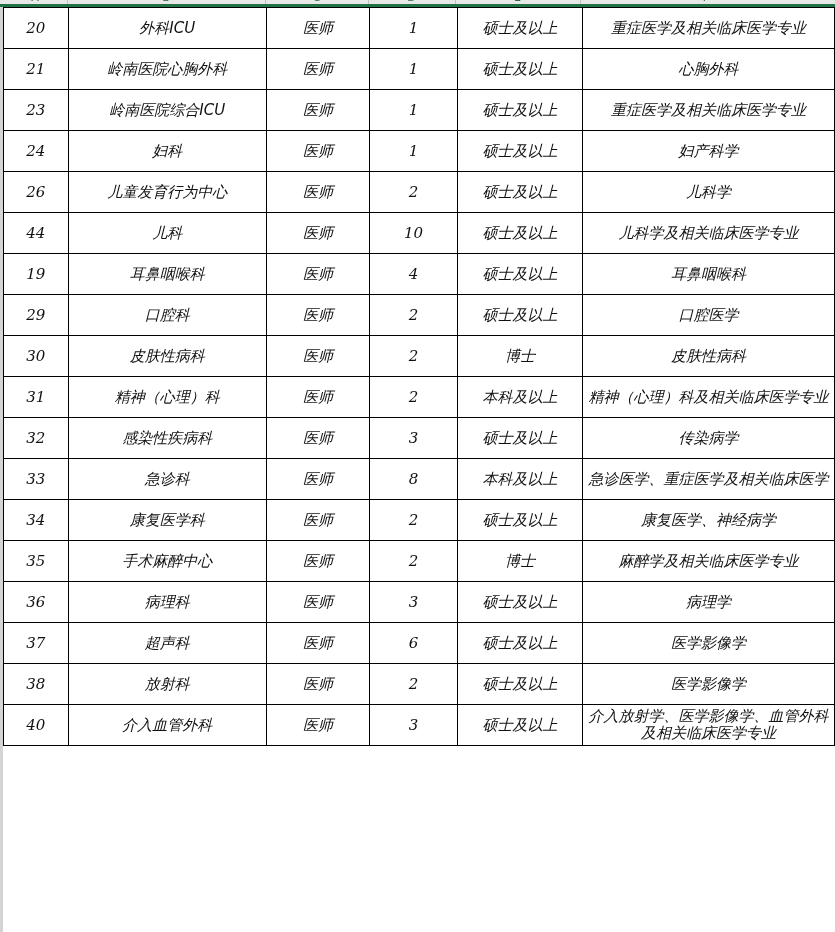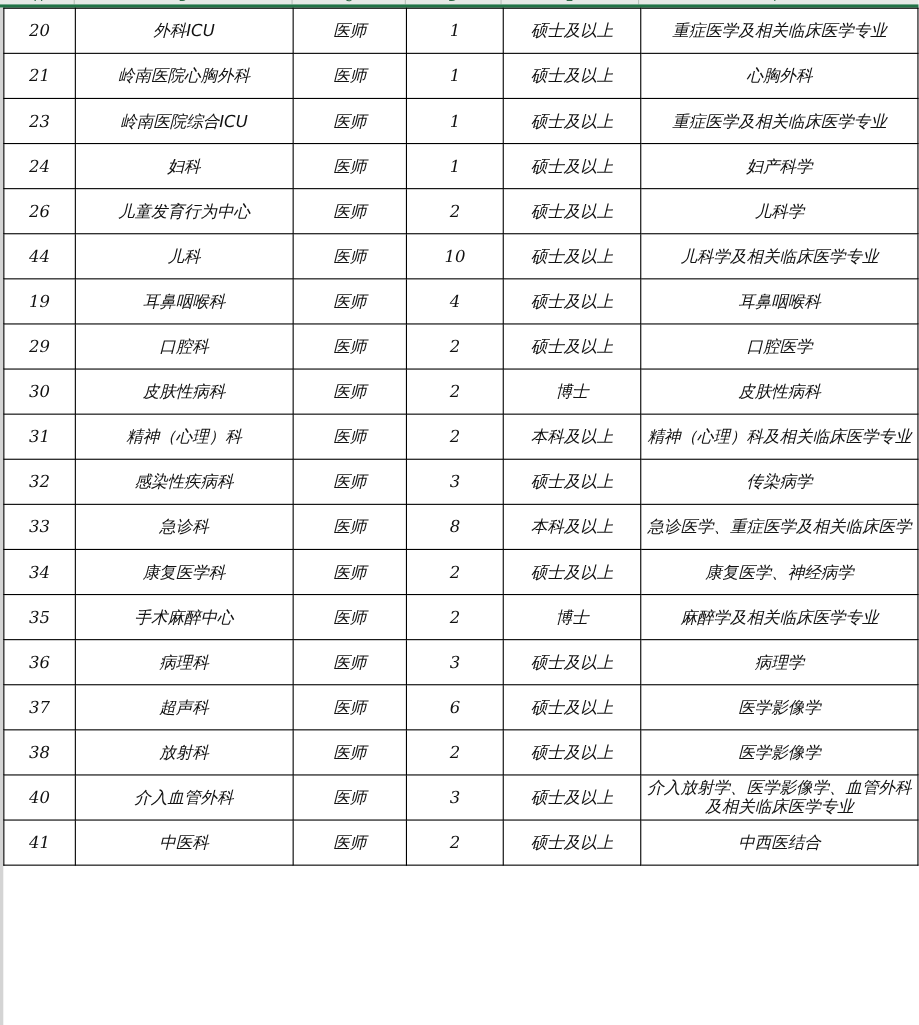--- a/index.html
+++ b/index.html
@@ -180,22 +180,14 @@
       <td class="c-major">医学影像学</td>
     </tr>
     <tr>
       <td class="c-no">40</td>
       <td class="c-dept">介入血管外科</td>
       <td class="c-post">医师</td>
       <td class="c-num">3</td>
       <td class="c-edu">硕士及以上</td>
       <td class="c-major">介入放射学、医学影像学、血管外科及相关临床医学专业</td>
     </tr>
-    <tr>
-      <td class="c-no">41</td>
-      <td class="c-dept">中医科</td>
-      <td class="c-post">医师</td>
-      <td class="c-num">2</td>
-      <td class="c-edu">硕士及以上</td>
-      <td class="c-major">中西医结合</td>
-    </tr>
   </tbody>
 </table>
 
 </body></html>

